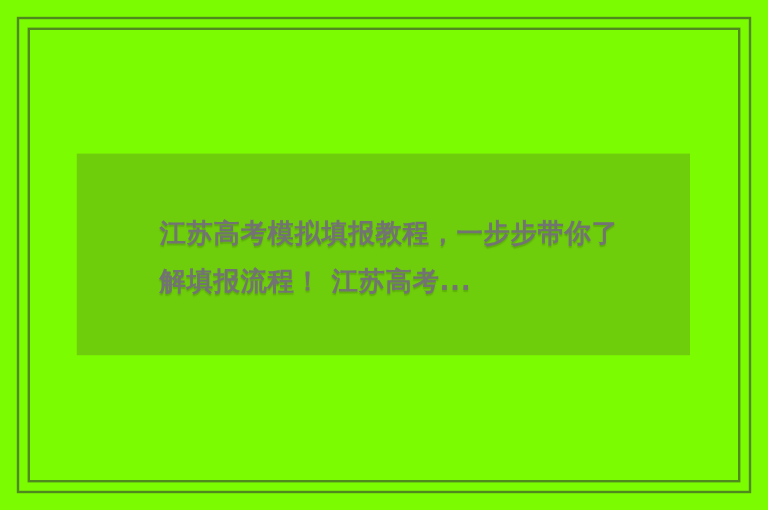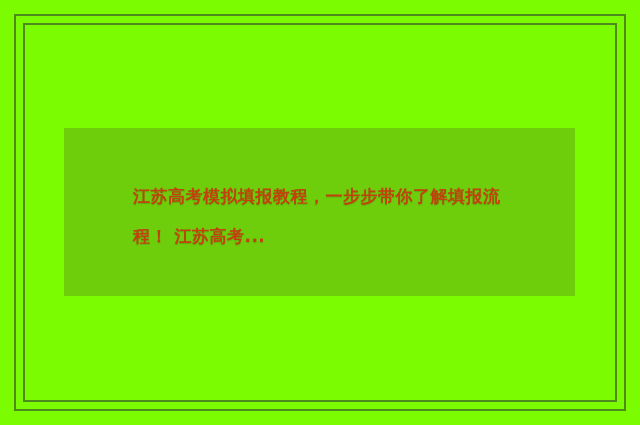--- a/index.html
+++ b/index.html
@@ -53,22 +53,22 @@
     height: 168px;
     background: #6FCE0C;
   }
 
   
   #caption-text {
     position: absolute;
     left: 133px;
     top: 176px;
     width: 400px;
-    color: #c2410c;
-    font-size: 17px;
+    color: #737373;
+    font-size: 22px;
     font-weight: bold;
     line-height: 40px;
     letter-spacing: 0.5px;
     white-space: pre-wrap;
     word-break: break-all;
     text-shadow: 0 1px 1px rgba(60,120,10,0.35);
   }
 </style>
 </head>
 <body>

